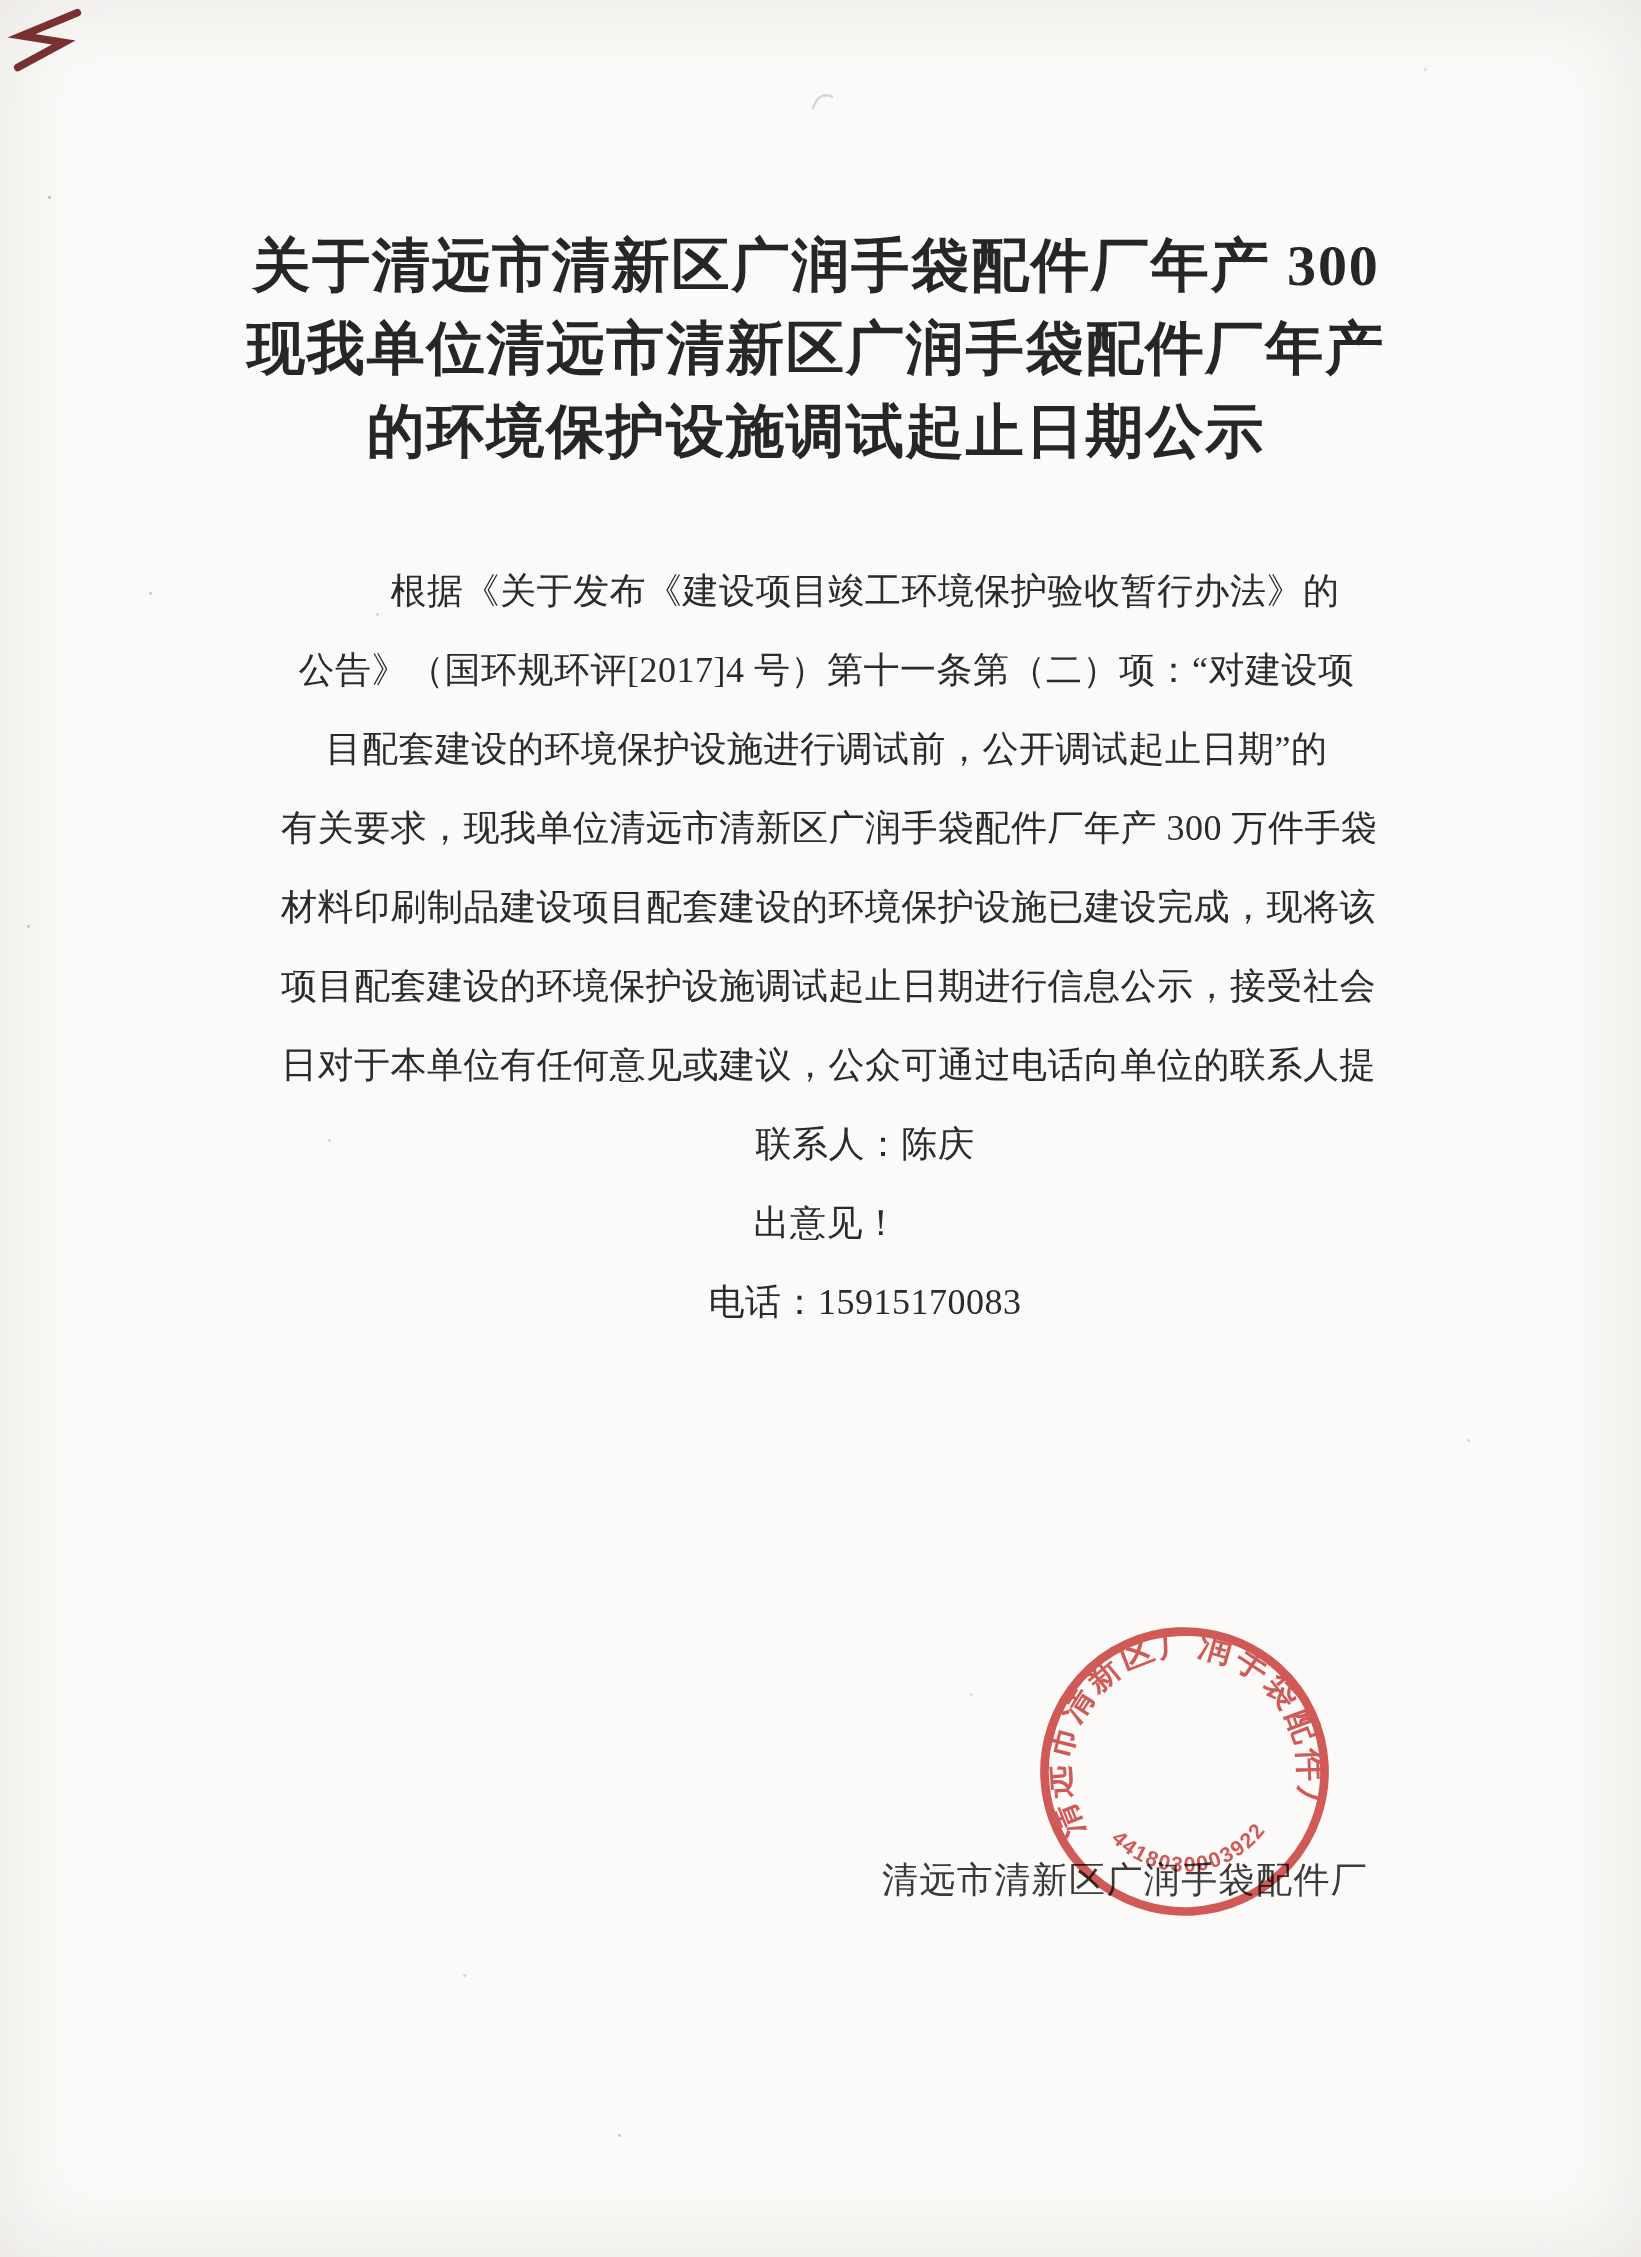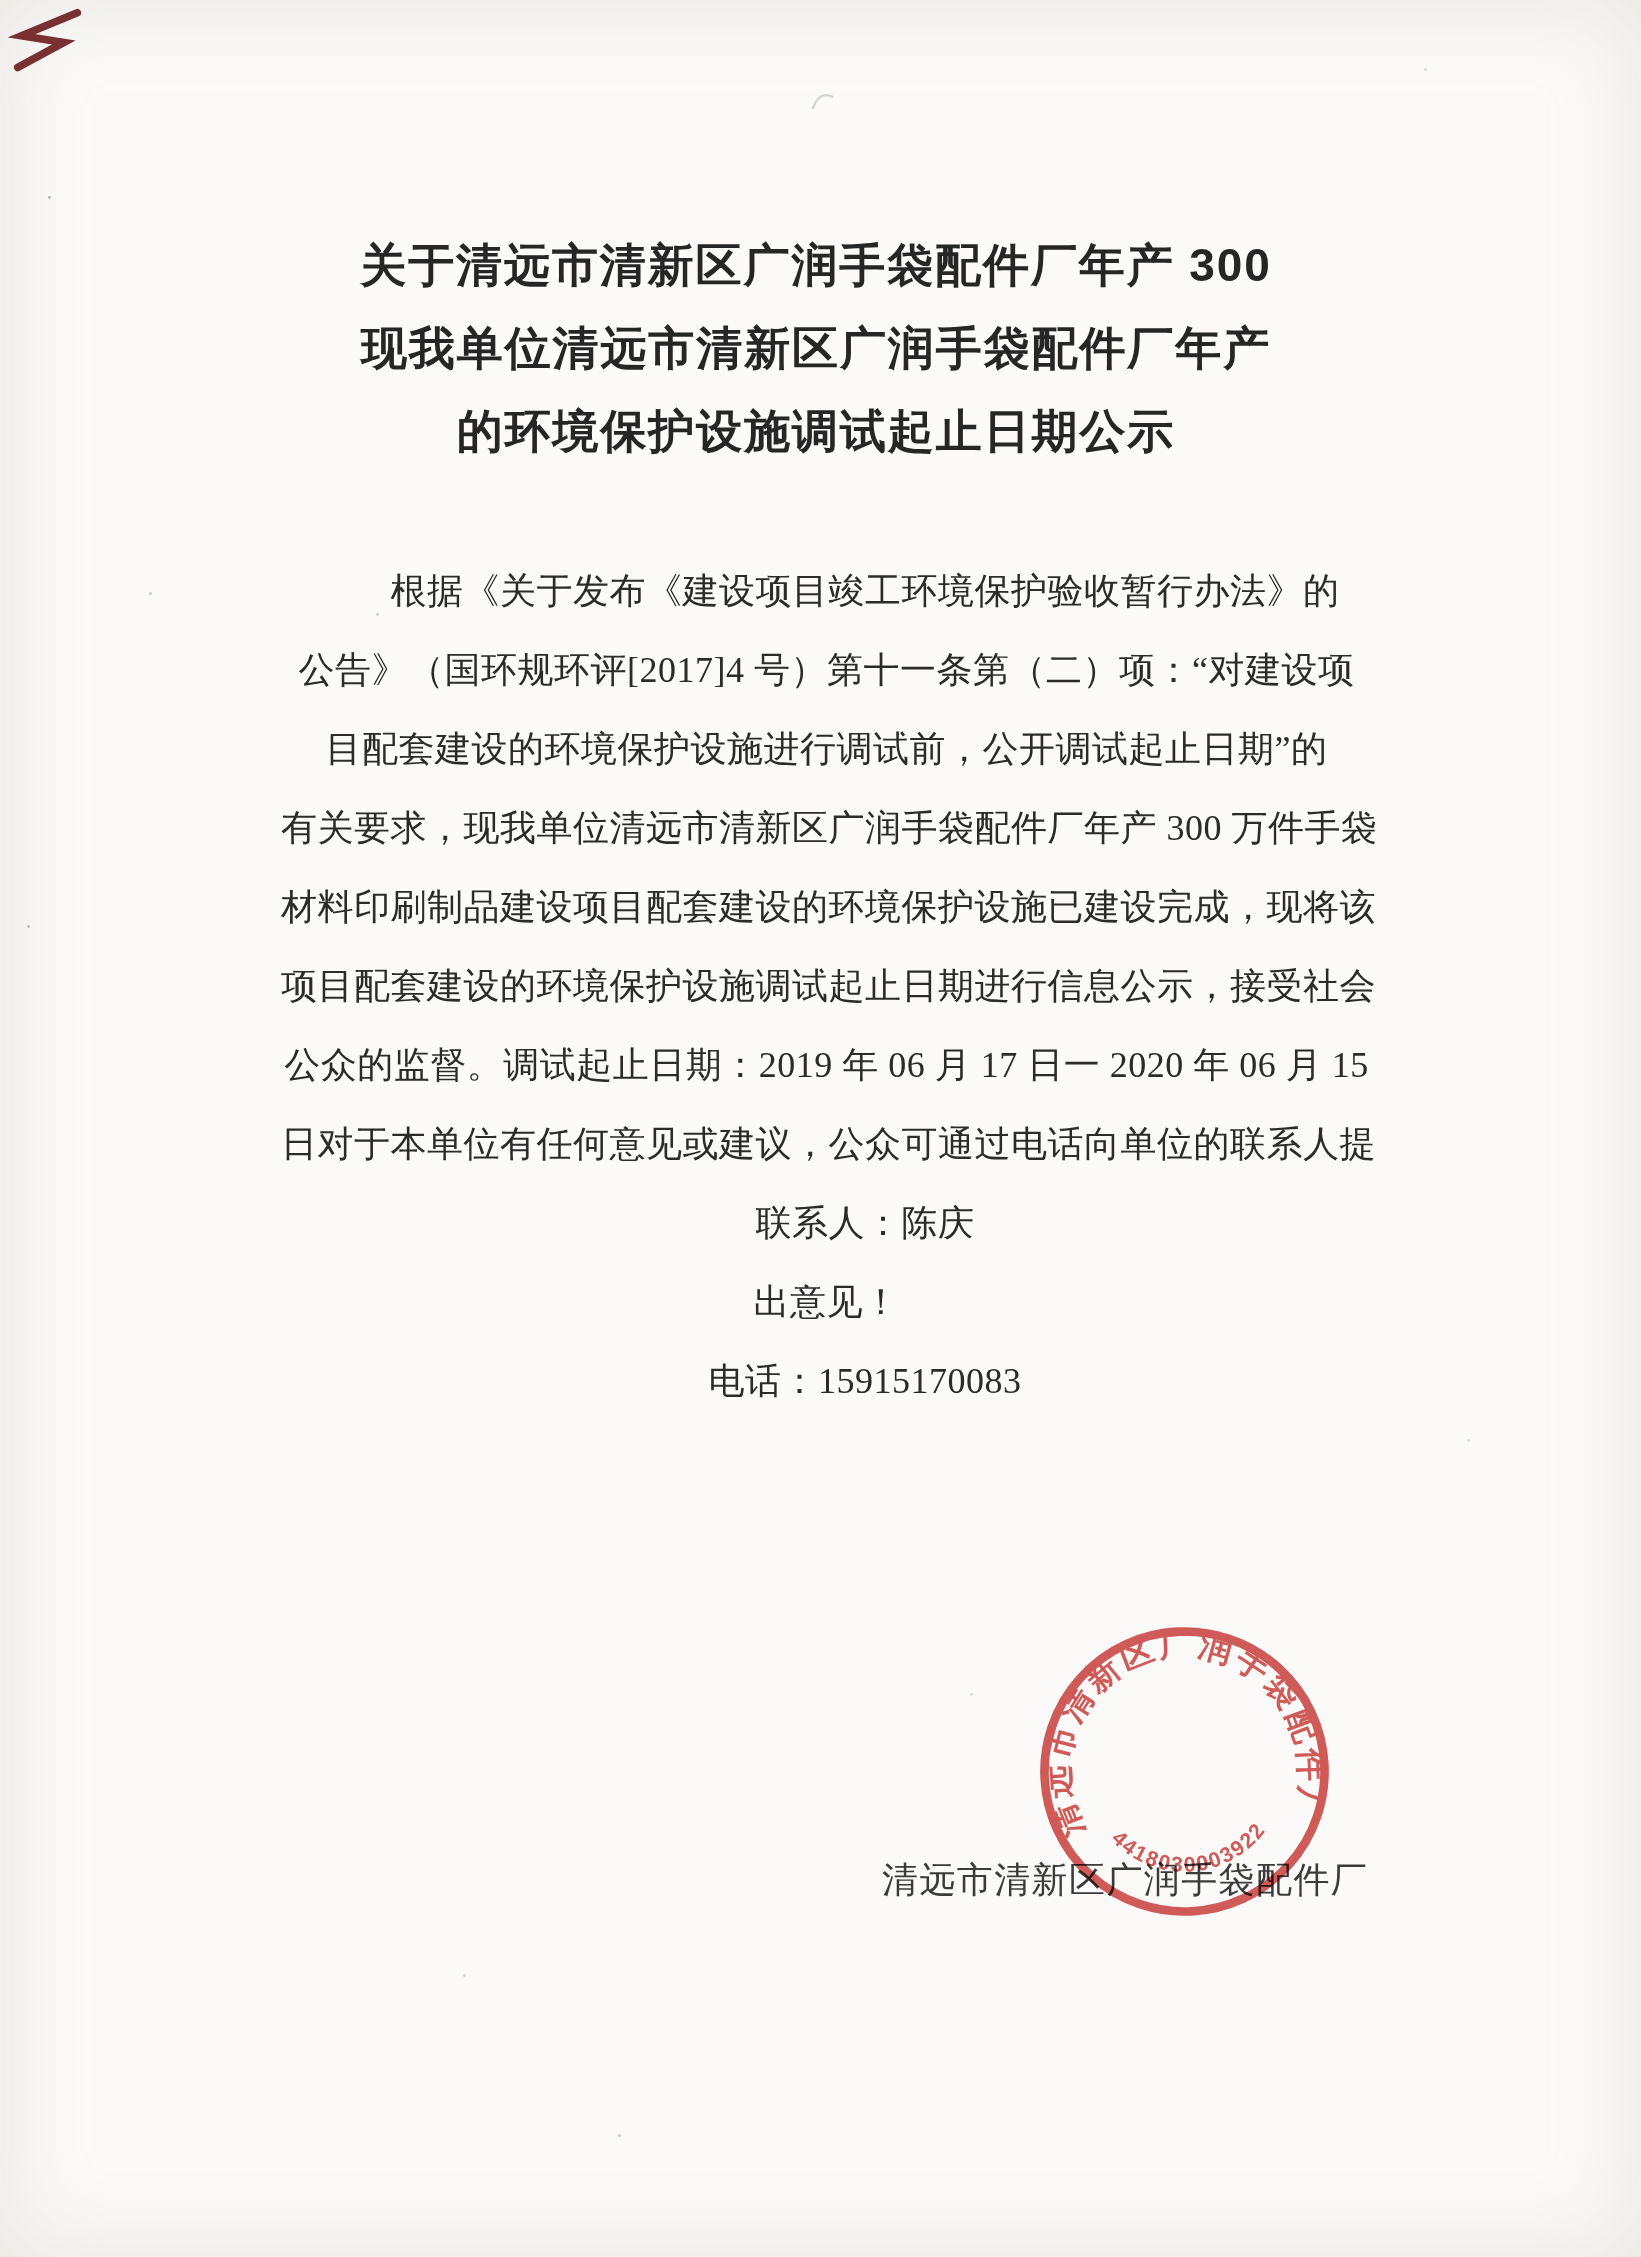--- a/index.html
+++ b/index.html
@@ -26,23 +26,23 @@
       1419px 1243px 0 rgba(150,145,140,.3),
       415px 1778px 0 rgba(140,135,130,.3),
       922px 1497px 0 rgba(140,135,130,.25);
   }
   .corner-mark{position:absolute;left:7.7px;top:5.8px;width:81px;height:71px;opacity:.92;}
   .squiggle{position:absolute;left:809px;top:89px;width:29px;height:25px;opacity:.55;}
 
   .title-block{
     position:absolute;left:145px;top:224px;width:1342px;
     text-align:center;
-    font-family:Liberation Sans, sans-serif;
+    font-family:Liberation Serif, serif;
     font-weight:700;
-    font-size:46px;line-height:83px;
+    font-size:58px;line-height:83px;
     color:#262626;
     letter-spacing:1.9px;
     white-space:nowrap;
   }
   .body-block{
     position:absolute;left:281px;top:552px;width:1091px;
     font-size:36px;line-height:79px;
     color:#2b2b2b;
     letter-spacing:0.5px;
     white-space:nowrap;
@@ -84,21 +84,20 @@
     <div class="title-line">的环境保护设施调试起止日期公示</div>
   </div>
 
   <div class="body-block">
     <div class="body-line indent">根据《关于发布《建设项目竣工环境保护验收暂行办法》的</div>
     <div class="body-line">公告》（国环规环评[2017]4 号）第十一条第（二）项：“对建设项</div>
     <div class="body-line">目配套建设的环境保护设施进行调试前，公开调试起止日期”的</div>
     <div class="body-line">有关要求，现我单位清远市清新区广润手袋配件厂年产 300 万件手袋</div>
     <div class="body-line">材料印刷制品建设项目配套建设的环境保护设施已建设完成，现将该</div>
     <div class="body-line">项目配套建设的环境保护设施调试起止日期进行信息公示，接受社会</div>
-    <div class="body-line">公众的监督。调试起止日期：2019 年 06 月 17 日一 2020 年 06 月 15</div>
     <div class="body-line">日对于本单位有任何意见或建议，公众可通过电话向单位的联系人提</div>
     <div class="body-line indent">联系人：陈庆</div>
     <div class="body-line">出意见！</div>
     <div class="body-line indent">电话：15915170083</div>
   </div>
 
   <div class="footer-company">清远市清新区广润手袋配件厂</div>
 
   <svg class="stamp" viewBox="0 0 320 320">
     <defs>

